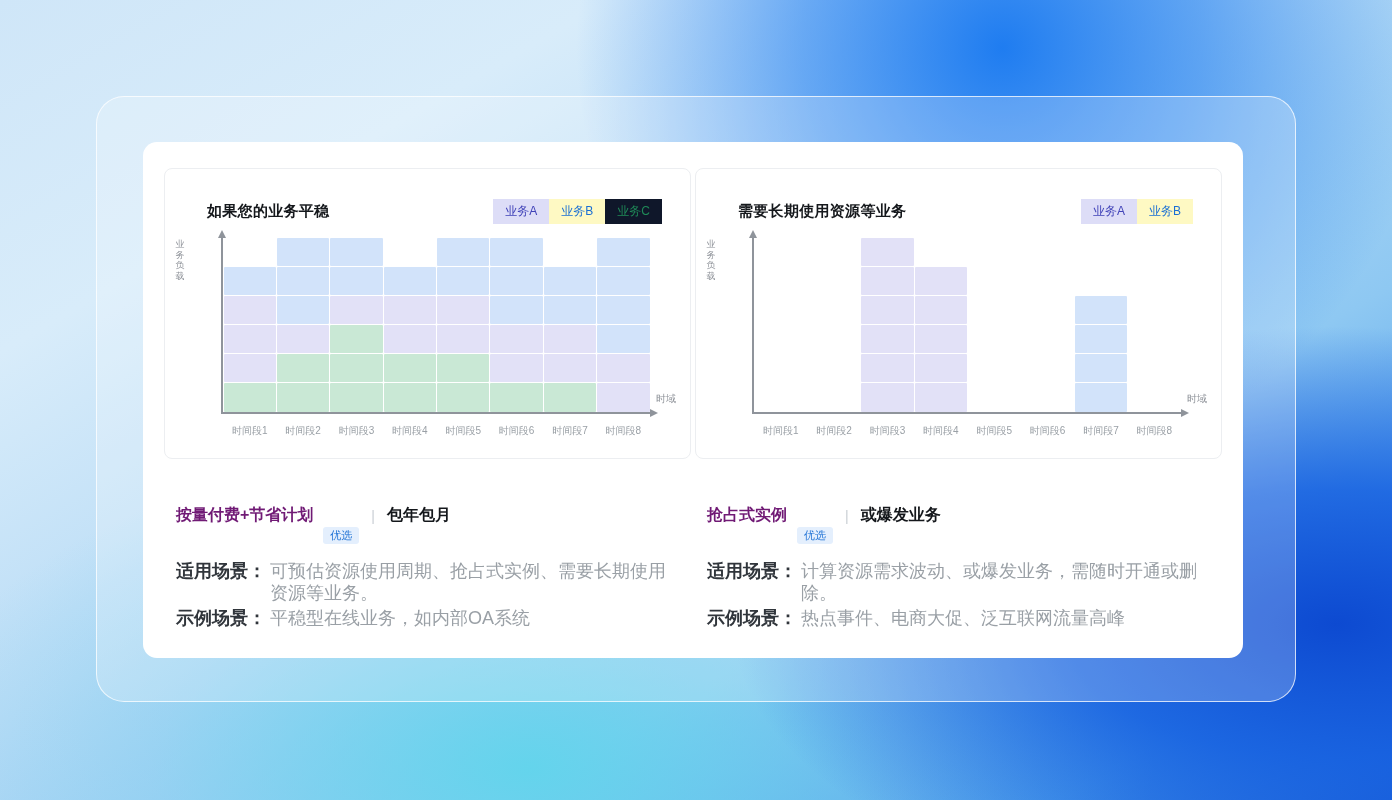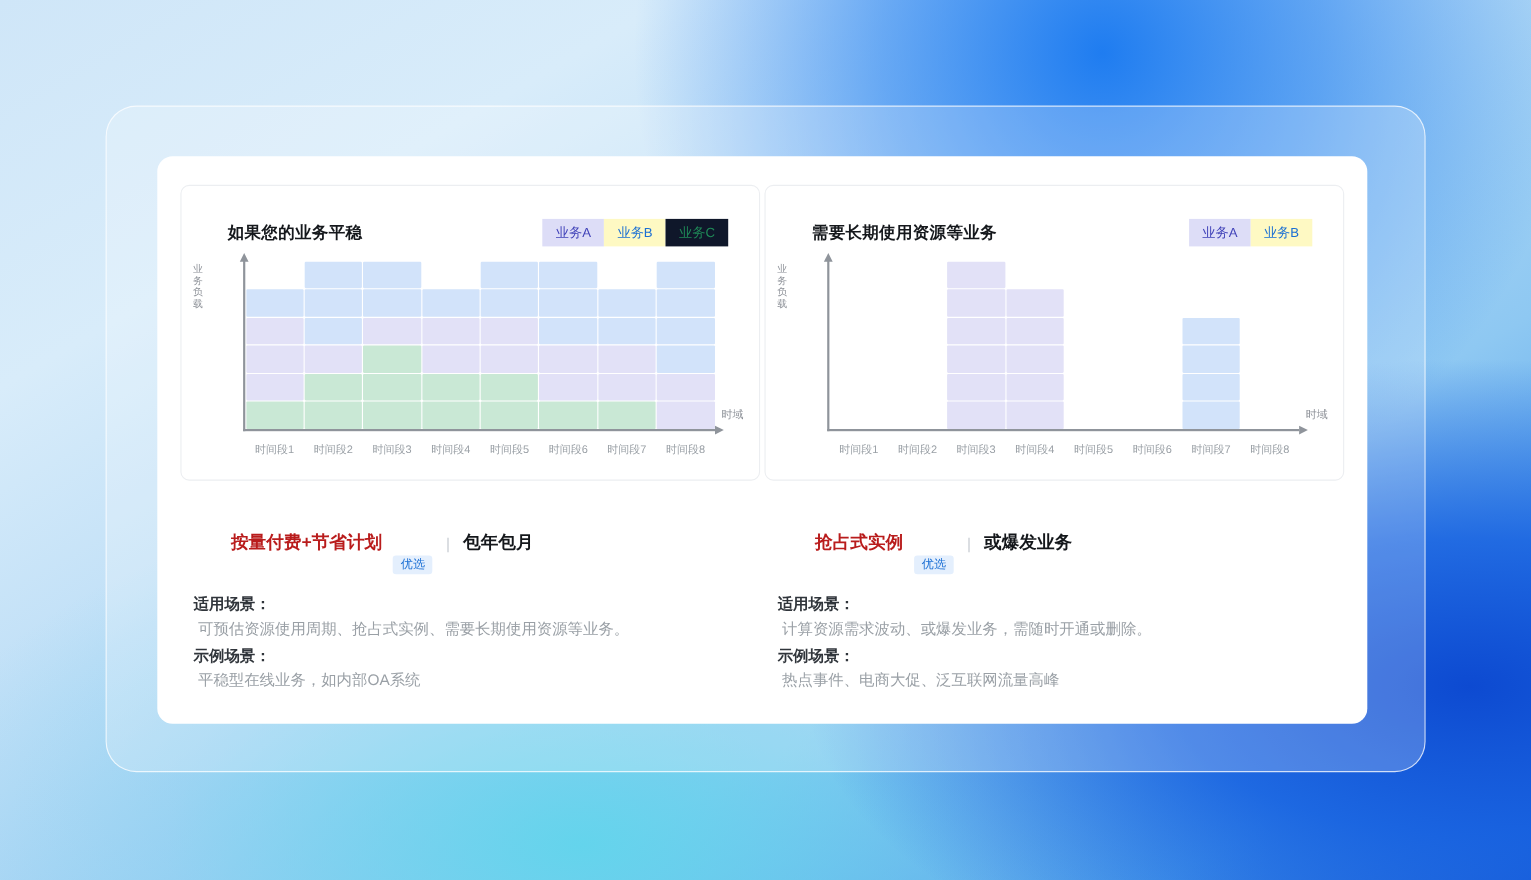--- a/index.html
+++ b/index.html
@@ -123,30 +123,30 @@
     display: flex;
   }
   .tick {
     flex: 1 1 0; text-align: center;
     font-size: 10px; color: #9aa0a6; white-space: nowrap;
   }
 
   
   .info { padding: 28px 10px 0 12px; }
   .info-head { display: flex; align-items: center; gap: 10px; }
-  .info-title { font-size: 16px; font-weight: bold; color: #b91c1c; margin-left: 34px; }
+  .info-title { font-size: 16px; font-weight: bold; color: #701a75; }
   .pref-badge {
     font-size: 11px; color: #1a6fd4; background: #e4effd;
     padding: 3px 7px; border-radius: 3px; line-height: 1; margin-top: 40px;
   }
   .sep { color: #c9ced4; font-size: 14px; padding: 0 2px; }
   .info-sub { font-size: 16px; font-weight: bold; color: #14171b; }
 
   .rows { margin-top: 16px; }
-  .row { display: flex; font-size: 14px; line-height: 22px; margin-bottom: 3px; flex-direction: column; }
+  .row { display: flex; font-size: 18px; line-height: 22px; margin-bottom: 3px; }
   .row-k { color: #30353b; font-weight: bold; white-space: nowrap; }
   .row-v { color: #9aa0a6; padding-left: 4px; }
 </style>
 </head>
 <body>
 
 <div class="glass"></div>
 
 <div class="card">
   <div class="panels">

